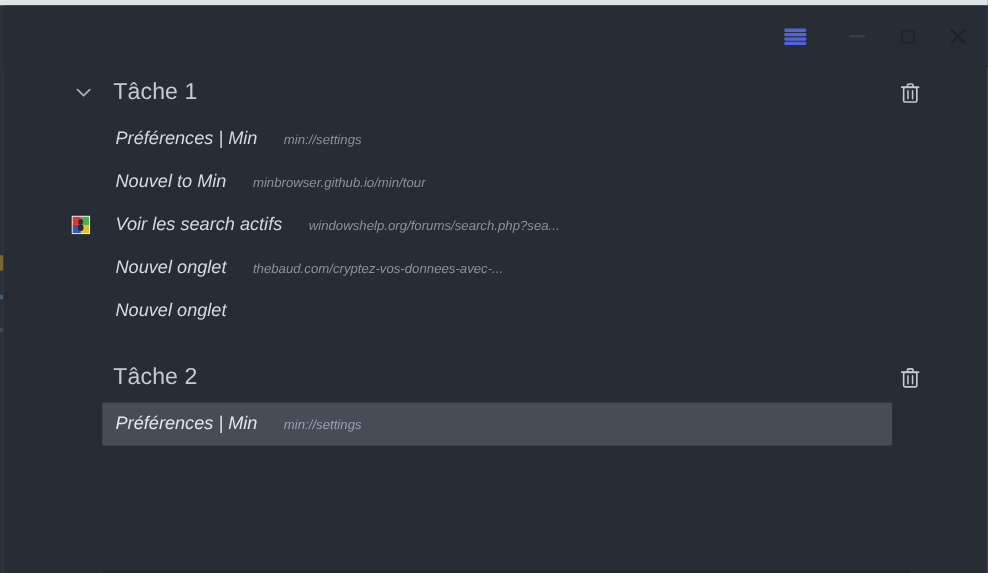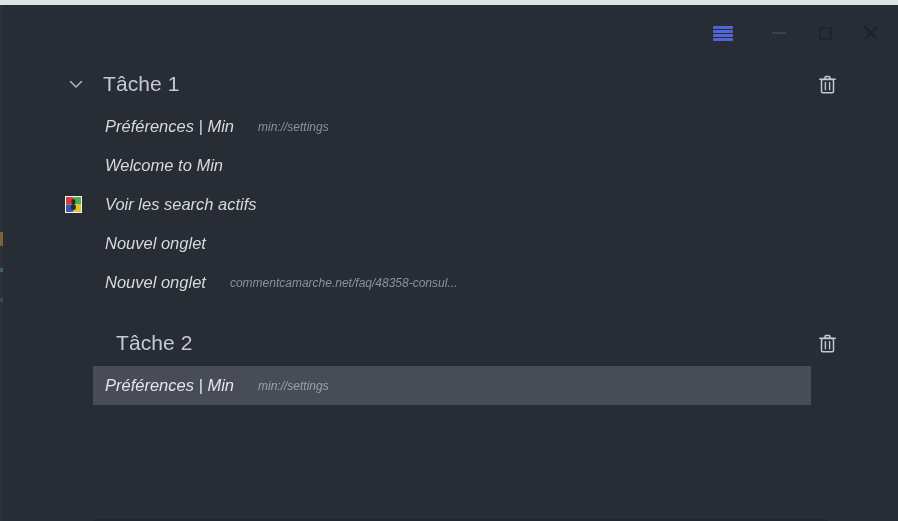--- a/index.html
+++ b/index.html
@@ -141,21 +141,21 @@
     justify-content: center;
   }
   .task-header .chevron svg { display: block; }
   .task-title {
     font-size: 21px;
     color: #c6cad3;
     font-weight: 400;
     letter-spacing: 0.1px;
   }
   .task-header.has-chevron .task-title { margin-left: 38px; }
-  .task-header.no-chevron .task-title { margin-left: 51px; }
+  .task-header.no-chevron .task-title { margin-left: 38px; }
   .trash-btn {
     position: absolute;
     right: 58px;
     top: 50%;
     transform: translateY(-50%);
     width: 26px;
     height: 26px;
     display: flex;
     align-items: center;
     justify-content: center;
@@ -271,43 +271,45 @@
           </svg>
         </span>
       </div>
 
       <div class="tab-row">
         <span class="tab-title">Préférences | Min</span>
         <span class="tab-url">min://settings</span>
       </div>
 
       <div class="tab-row">
-        <span class="tab-title">Welcome to Min</span>
+        <span class="tab-title">Nouvel to Min</span>
+        <span class="tab-url">minbrowser.github.io/min/tour</span>
       </div>
 
       <div class="tab-row">
         <svg class="favicon" viewBox="0 0 16 16" aria-hidden="true">
           <rect x="0" y="0" width="16" height="16" fill="#f2f2ee"></rect>
           <rect x="1" y="1" width="7" height="7" fill="#d93b34"></rect>
           <rect x="8" y="1" width="7" height="7" fill="#4cae4c"></rect>
           <rect x="1" y="8" width="7" height="7" fill="#3657b8"></rect>
           <rect x="8" y="8" width="7" height="7" fill="#e5c229"></rect>
           <ellipse cx="7.9" cy="5.3" rx="2" ry="2.4" fill="#2b2b2b"></ellipse>
           <ellipse cx="7.9" cy="10.3" rx="2.4" ry="2.8" fill="#2b2b2b"></ellipse>
         </svg>
         <span class="tab-title">Voir les search actifs</span>
+        <span class="tab-url">windowshelp.org/forums/search.php?sea...</span>
       </div>
 
       <div class="tab-row">
         <span class="tab-title">Nouvel onglet</span>
+        <span class="tab-url">thebaud.com/cryptez-vos-donnees-avec-...</span>
       </div>
 
       <div class="tab-row">
         <span class="tab-title">Nouvel onglet</span>
-        <span class="tab-url">commentcamarche.net/faq/48358-consul...</span>
       </div>
 
       <div class="group-gap"></div>
 
       <div class="task-header no-chevron">
         <span class="task-title">Tâche 2</span>
         <span class="trash-btn">
           <svg width="17" height="19" viewBox="0 0 17 19" aria-hidden="true">
             <rect x="2.5" y="4.5" width="12" height="13.2" rx="1.2" fill="none" stroke="#c3c8d1" stroke-width="1.5"></rect>
             <line x1="0.8" y1="4.3" x2="16.2" y2="4.3" stroke="#c3c8d1" stroke-width="1.6" stroke-linecap="round"></line>

